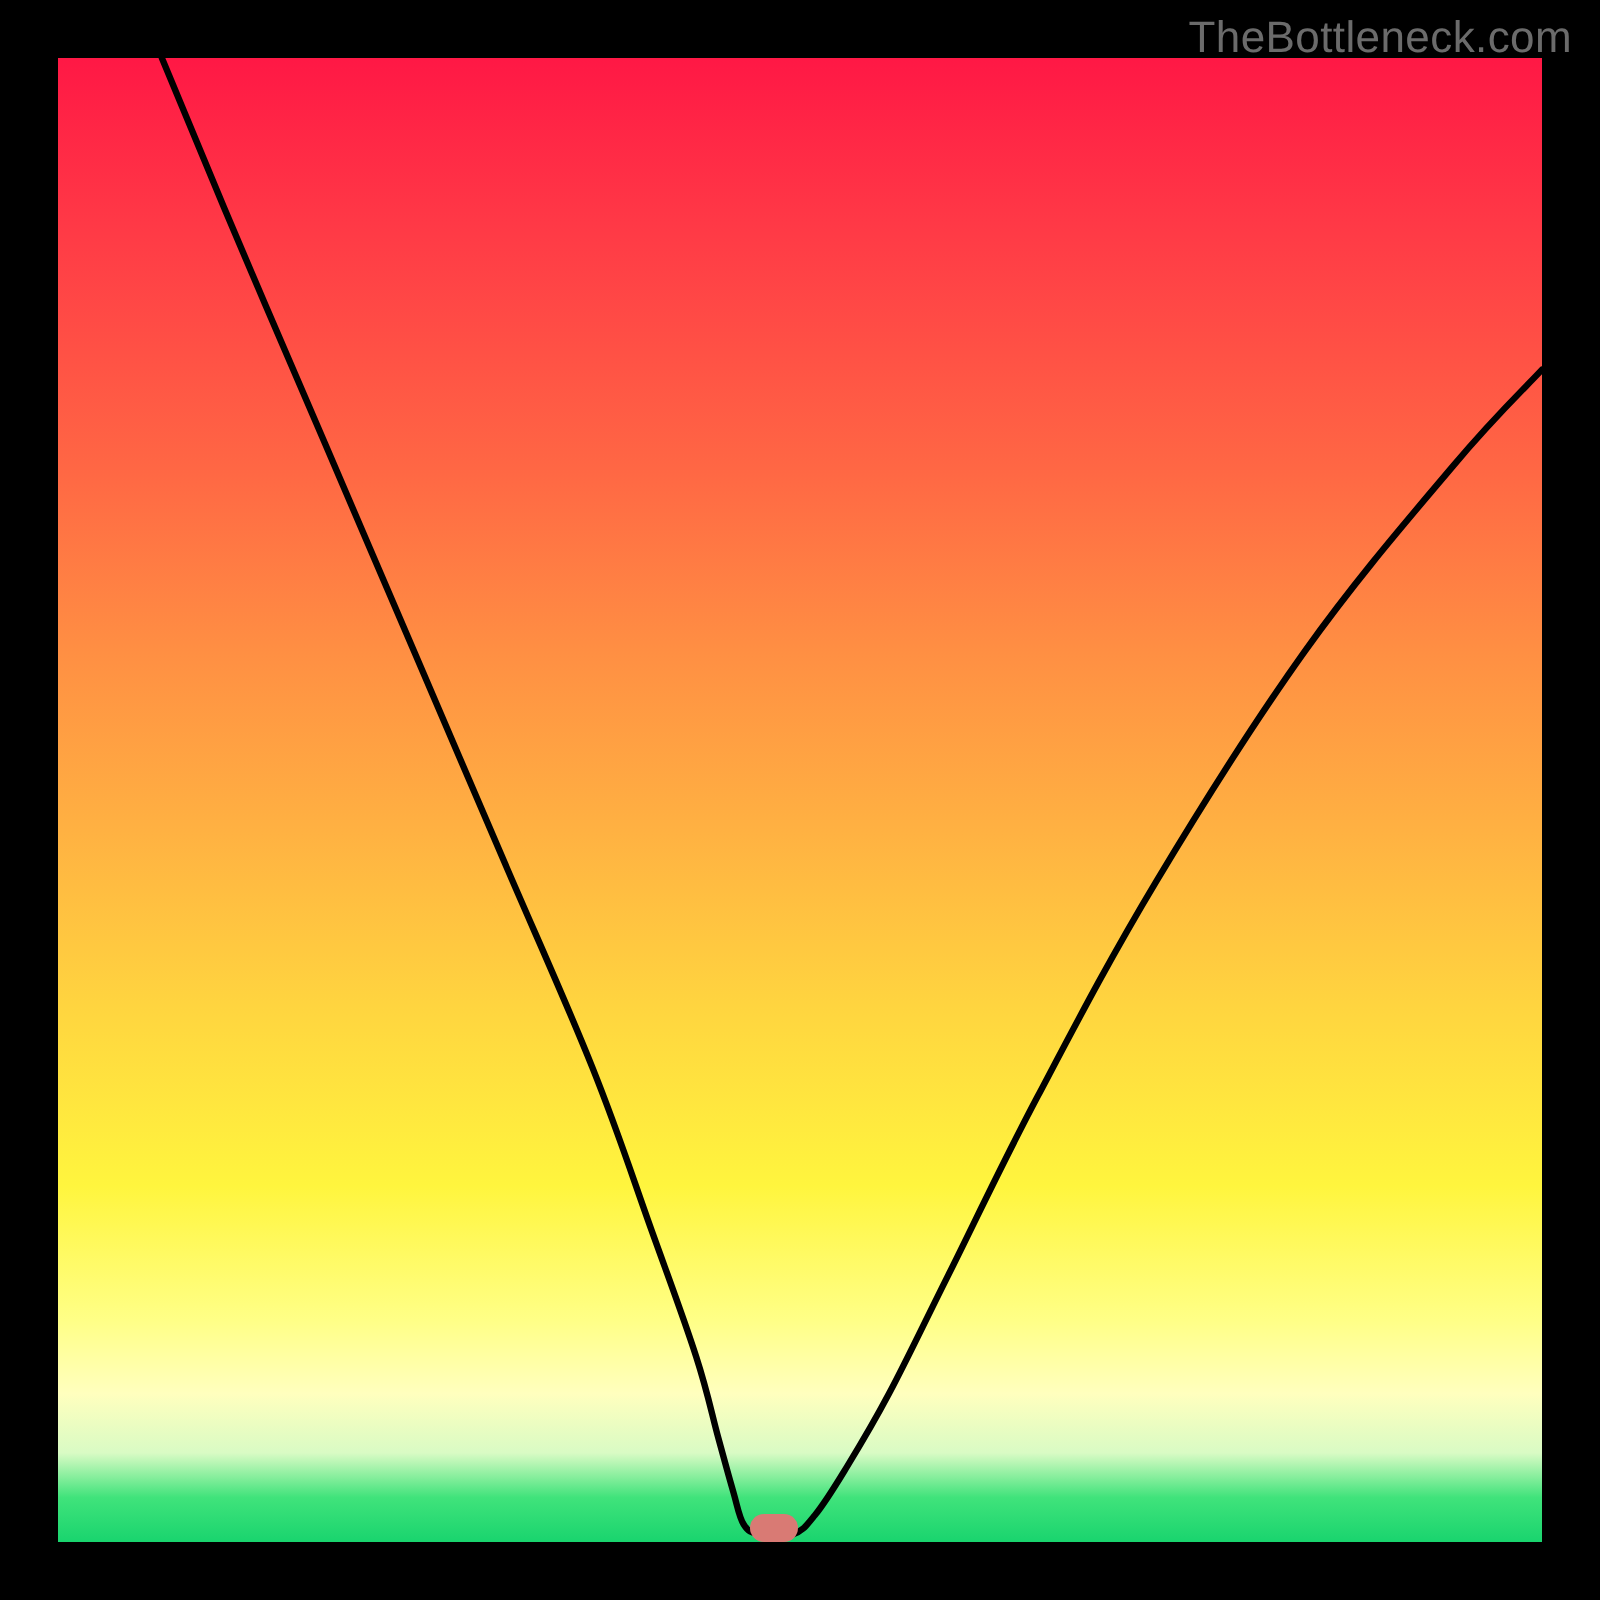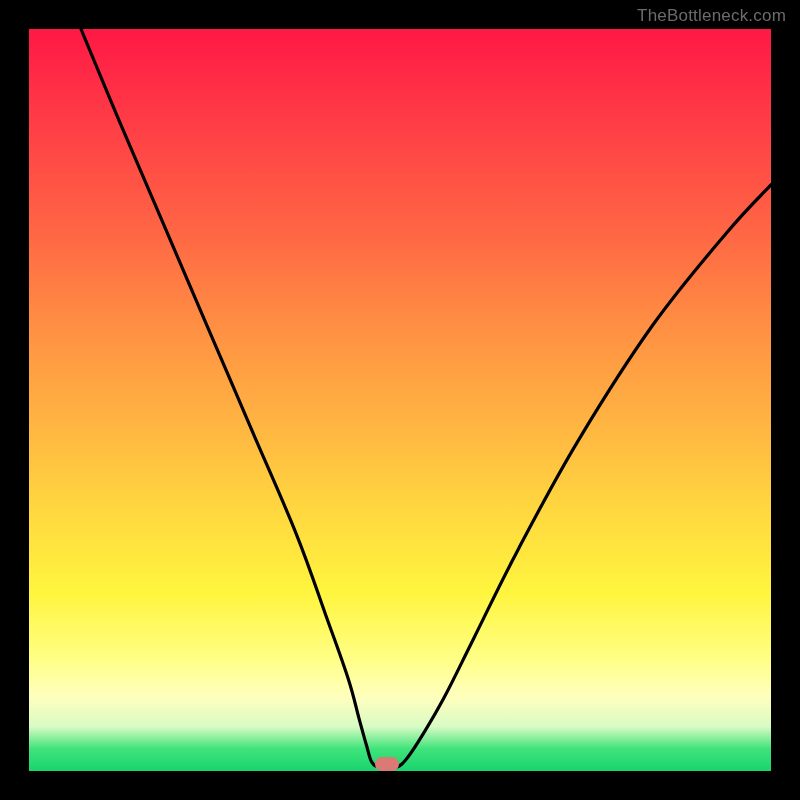--- a/index.html
+++ b/index.html
@@ -14,21 +14,21 @@
   .container {
     position: relative;
     width: 800px;
     height: 800px;
   }
   .watermark {
     position: absolute;
     top: 6px;
     right: 14px;
     color: #6b6b6b;
-    font-size: 17px;
+    font-size: 22px;
     font-weight: 500;
     letter-spacing: 0.2px;
     z-index: 10;
   }
   .plot-area {
     position: absolute;
     left: 29px;
     top: 29px;
     width: 742px;
     height: 742px;

